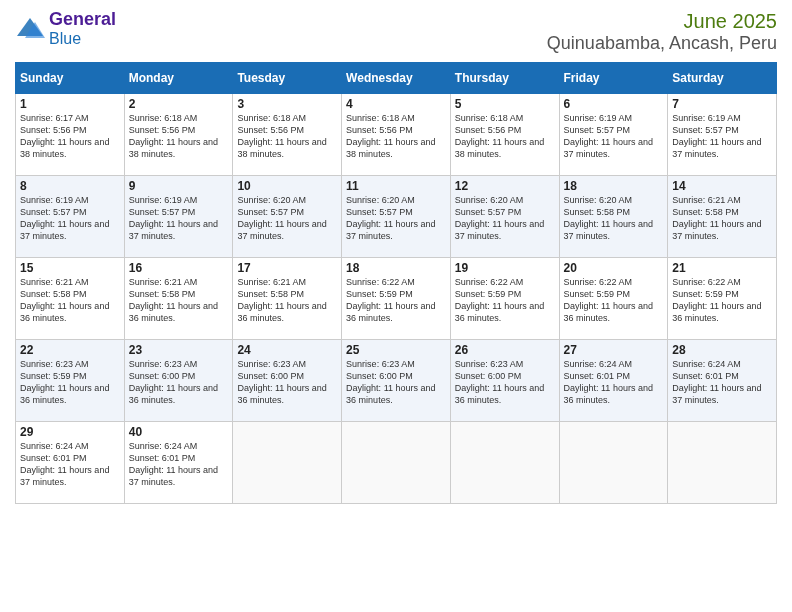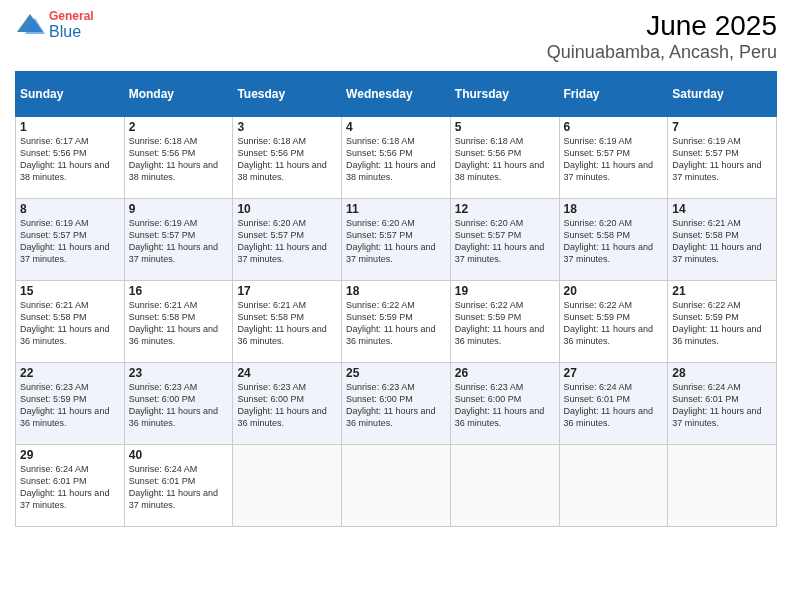--- a/index.html
+++ b/index.html
@@ -26,56 +26,56 @@
       display: flex;
       align-items: center;
       gap: 4px;
     }
     .logo-text {
       display: flex;
       flex-direction: column;
       line-height: 1.1;
     }
     .logo-general {
-      font-size: 12px;
+      font-size: 18px;
       font-weight: bold;
-      color: #ef4444;
+      color: #4c1d95;
     }
     .logo-blue {
       font-size: 16px;
       font-weight: normal;
       color: #1a6db5;
     }
     .logo-icon {
       width: 30px;
       height: 30px;
     }
     .title-block {
       text-align: right;
     }
     .month-title {
-      font-size: 28px;
-      color: #000000;
+      font-size: 20px;
+      color: #4d7c0f;
       font-weight: normal;
     }
     .subtitle {
       font-size: 18px;
       color: #555;
     }
     .calendar {
       width: 100%;
       border-collapse: collapse;
       table-layout: fixed;
     }
     .calendar thead tr th {
       background: #1a6db5;
       color: #fff;
       font-size: 12px;
       font-weight: bold;
-      padding: 15px 4px;
+      padding: 8px 4px;
       text-align: left;
       border: 1px solid #1a6db5;
     }
     .calendar tbody tr td {
       border: 1px solid #ccc;
       vertical-align: top;
       padding: 3px 4px;
       font-size: 9.5px;
       color: #222;
       height: 82px;

